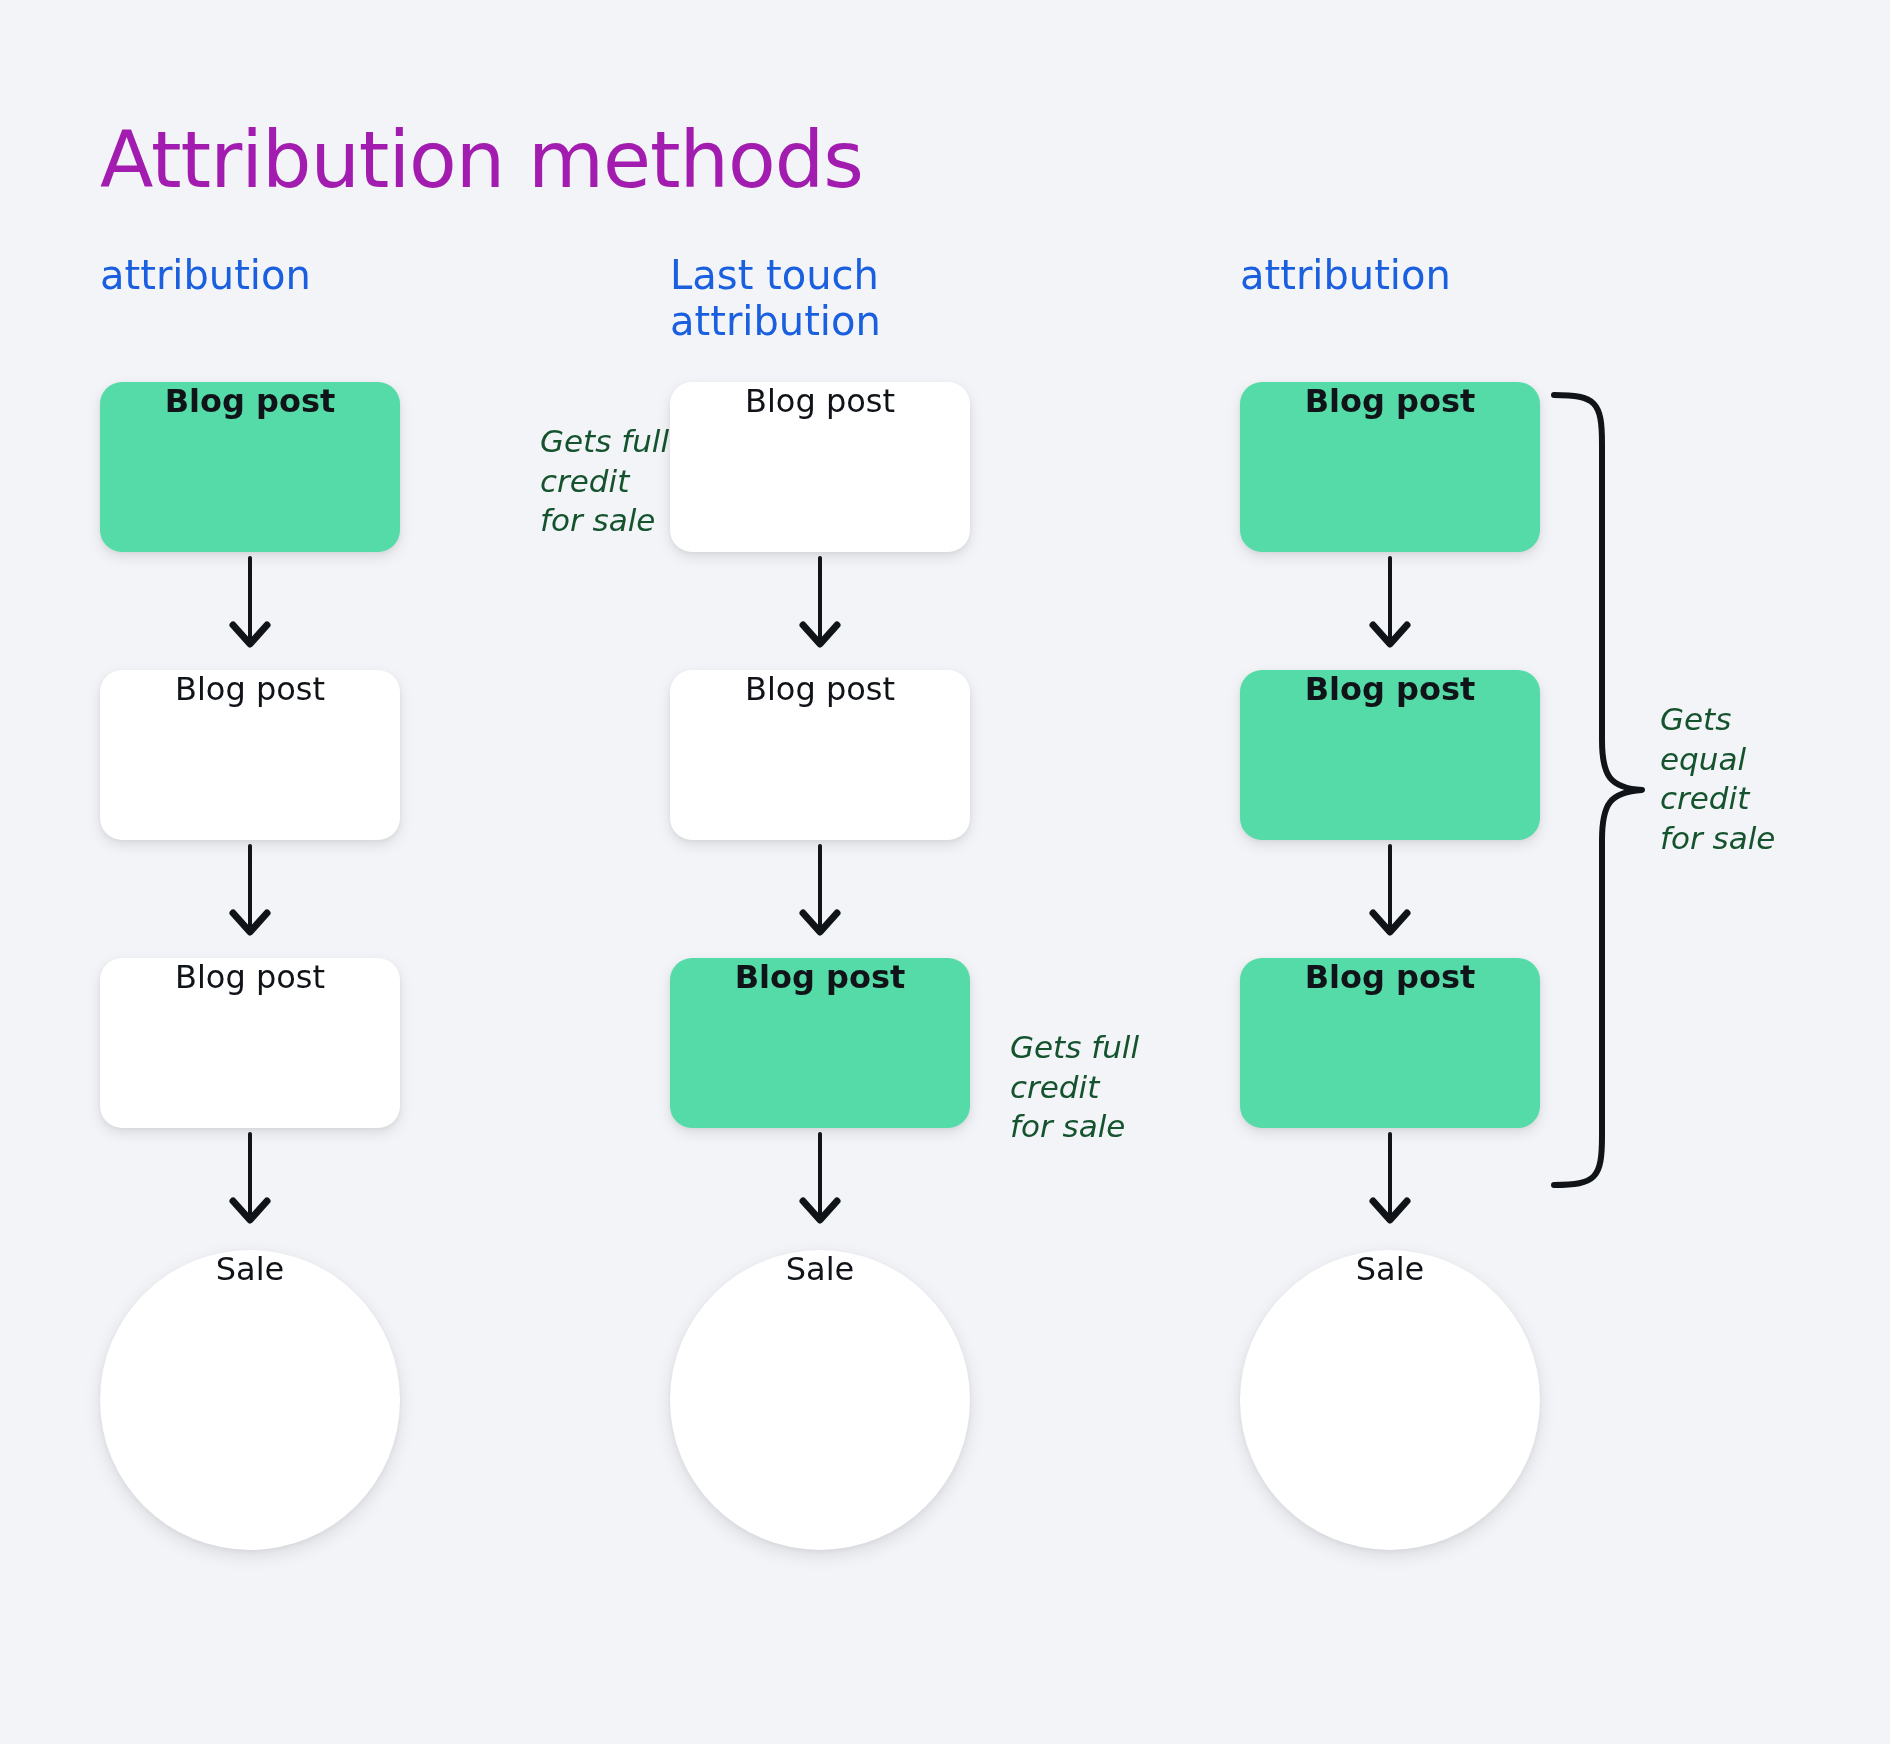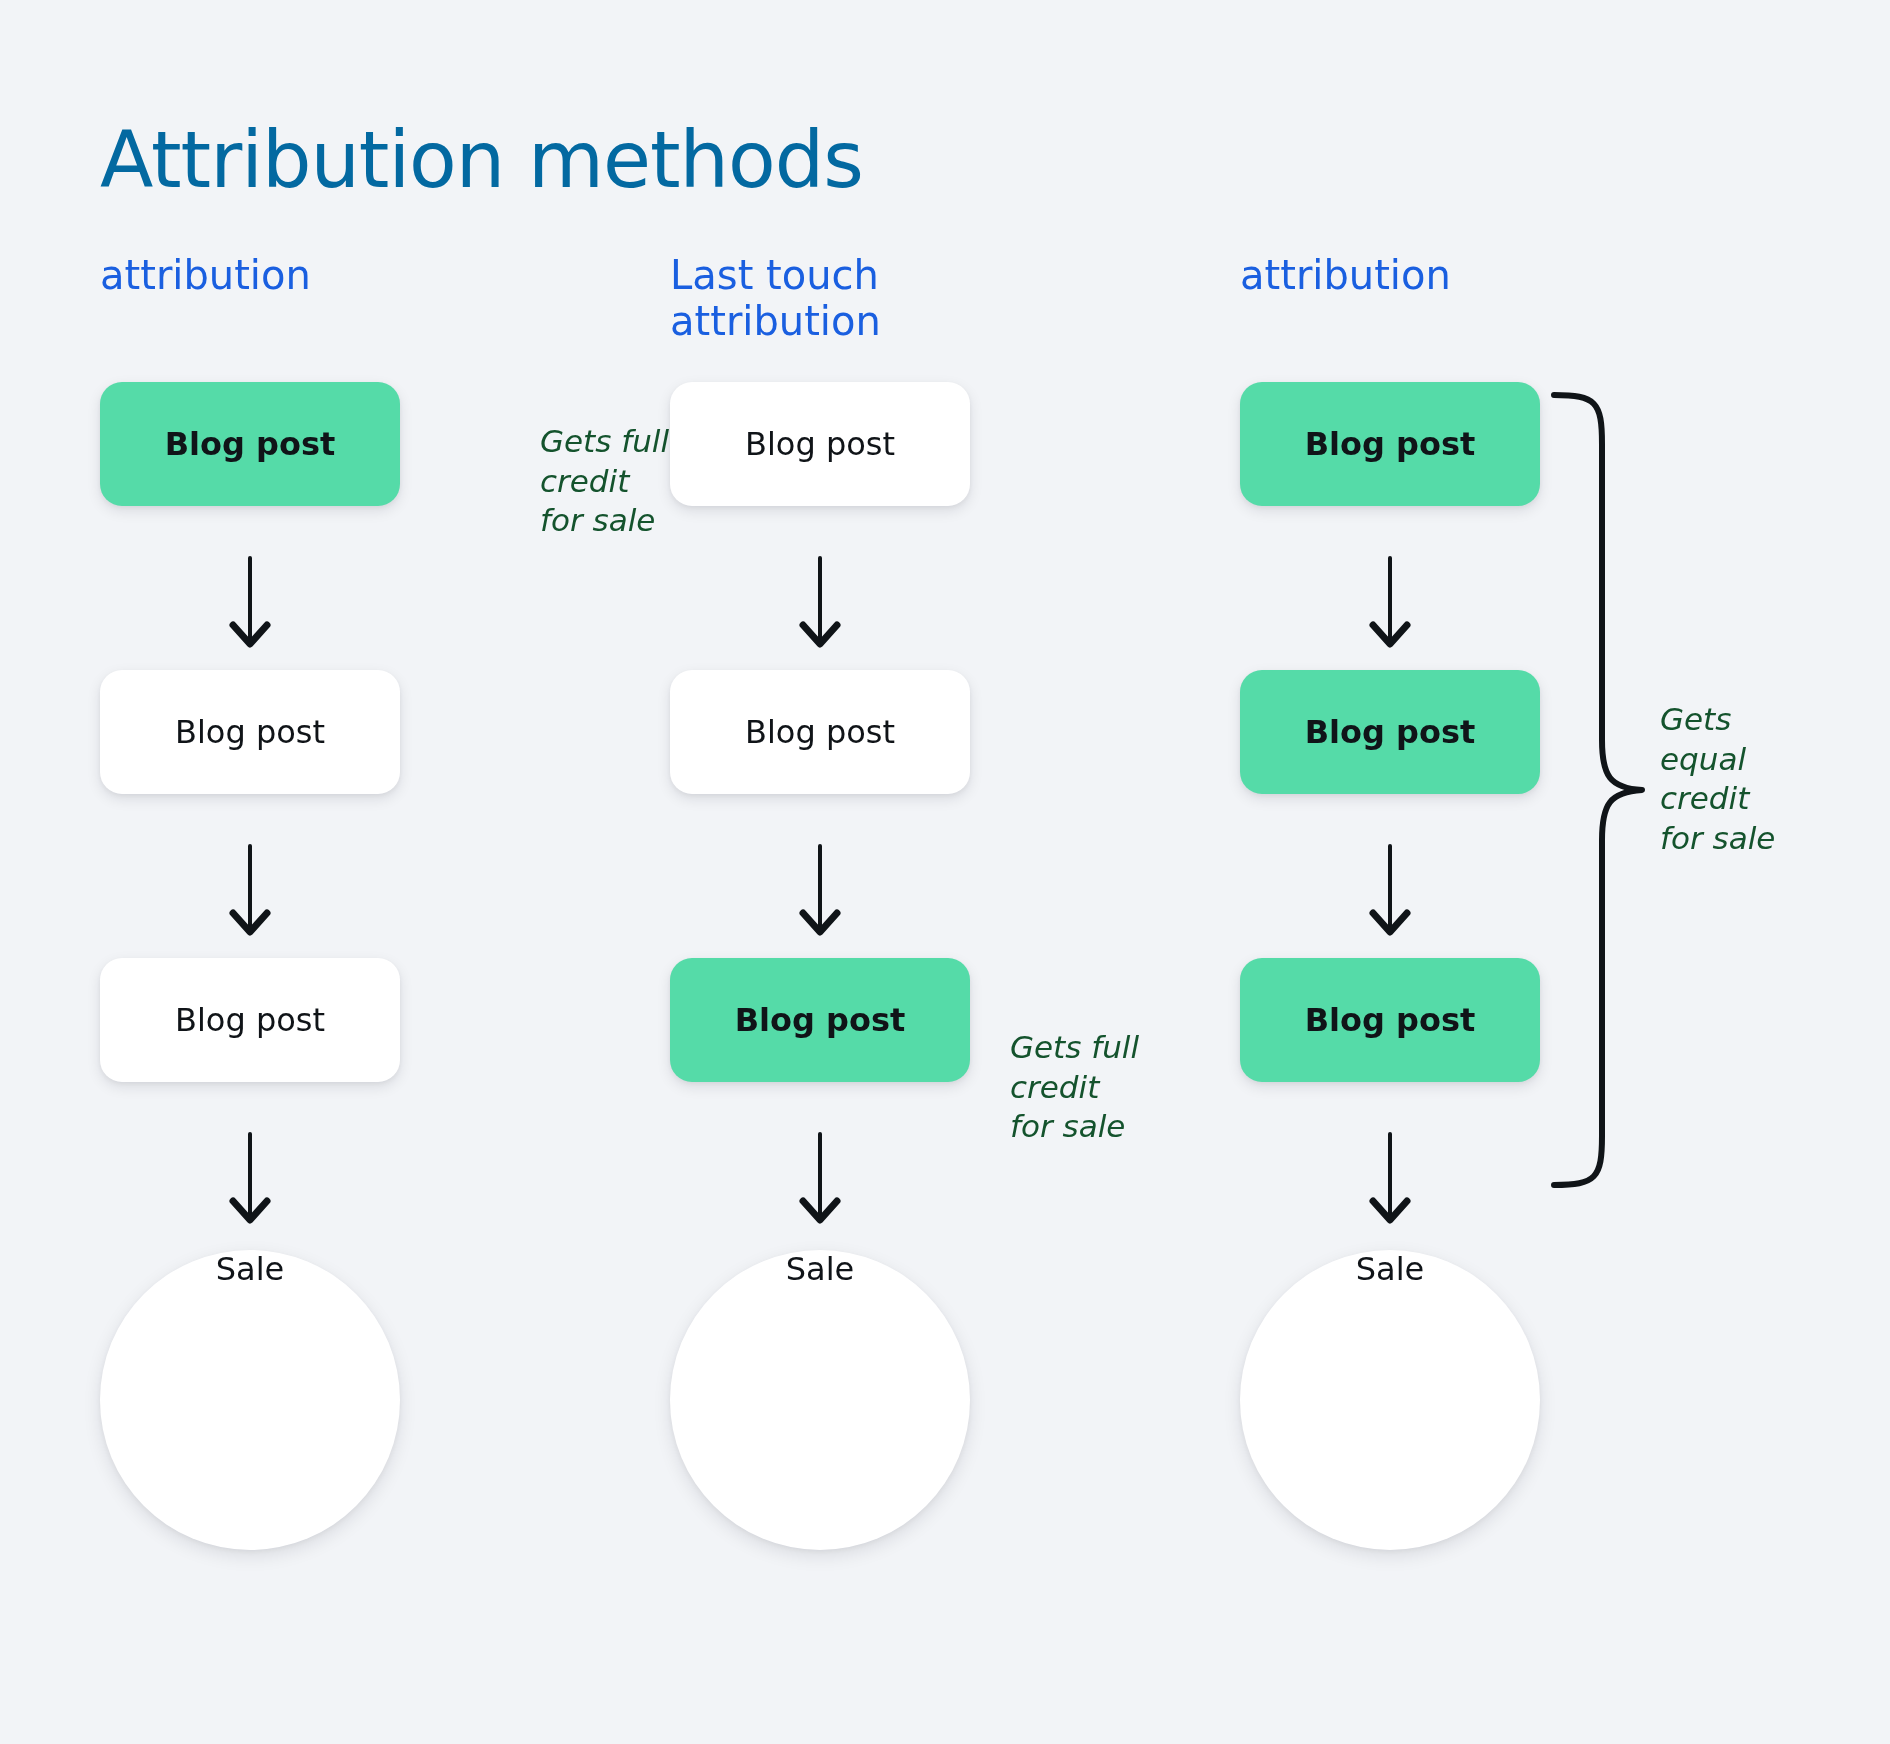--- a/index.html
+++ b/index.html
@@ -15,21 +15,21 @@
     position: relative;
   }
 
   
   .page-title {
     position: absolute;
     left: 100px;
     top: 68px;
     font-size: 78px;
     font-weight: 400;
-    color: #0369a1;
+    color: #a21caf;
     letter-spacing: -1px;
     line-height: 1.05;
     white-space: nowrap;
   }
 
   
   .column {
     position: absolute;
     top: 0;
     width: 560px;
@@ -49,24 +49,23 @@
     font-weight: 400;
     color: #1A5FE0;
   }
   .col-header .hl { display: block; }
 
   
   .card {
     position: absolute;
     left: 0;
     width: 300px;
-    height: 124px;
+    height: 170px;
     border-radius: 22px;
     display: flex;
-    align-items: center;
     justify-content: center;
     font-size: 32px;
     color: #101418;
   }
   .card.white {
     background: #ffffff;
     box-shadow: 0 5px 14px rgba(16,24,40,0.10), 0 2px 4px rgba(16,24,40,0.05);
     font-weight: 400;
   }
   .card.green {

